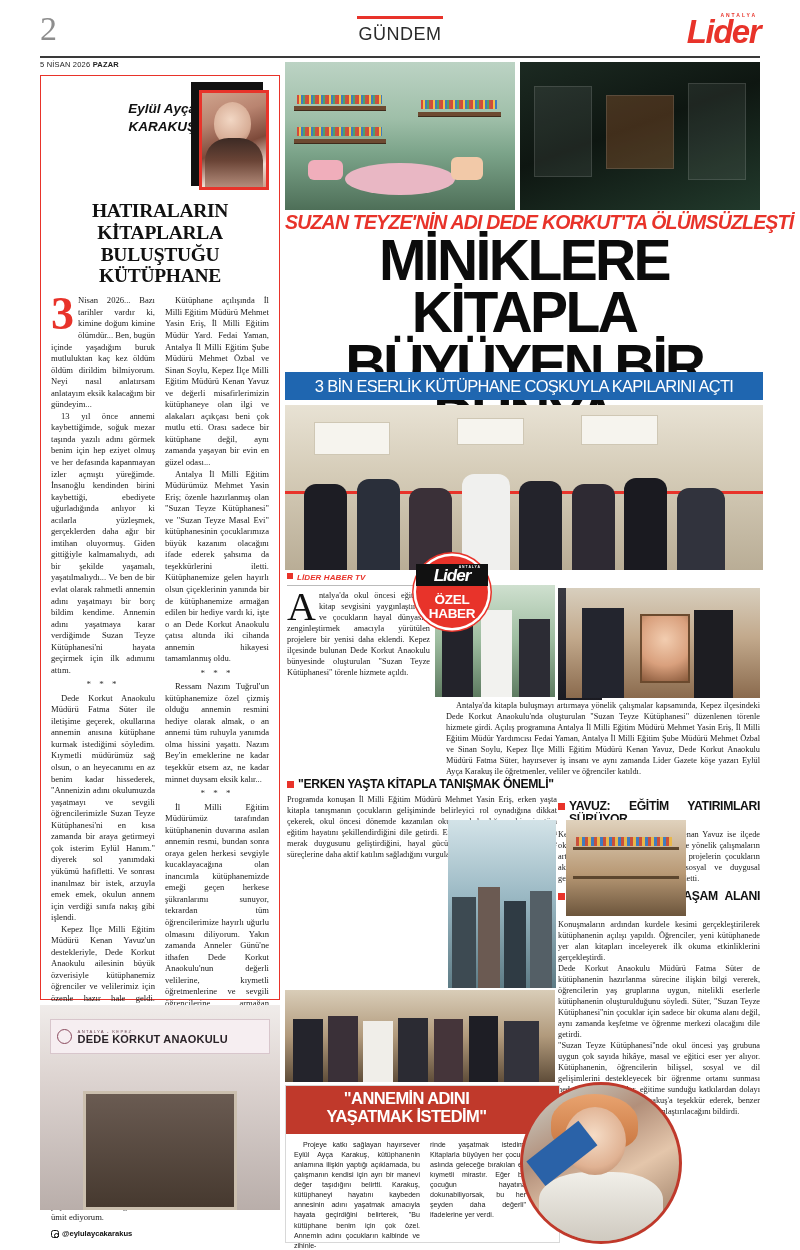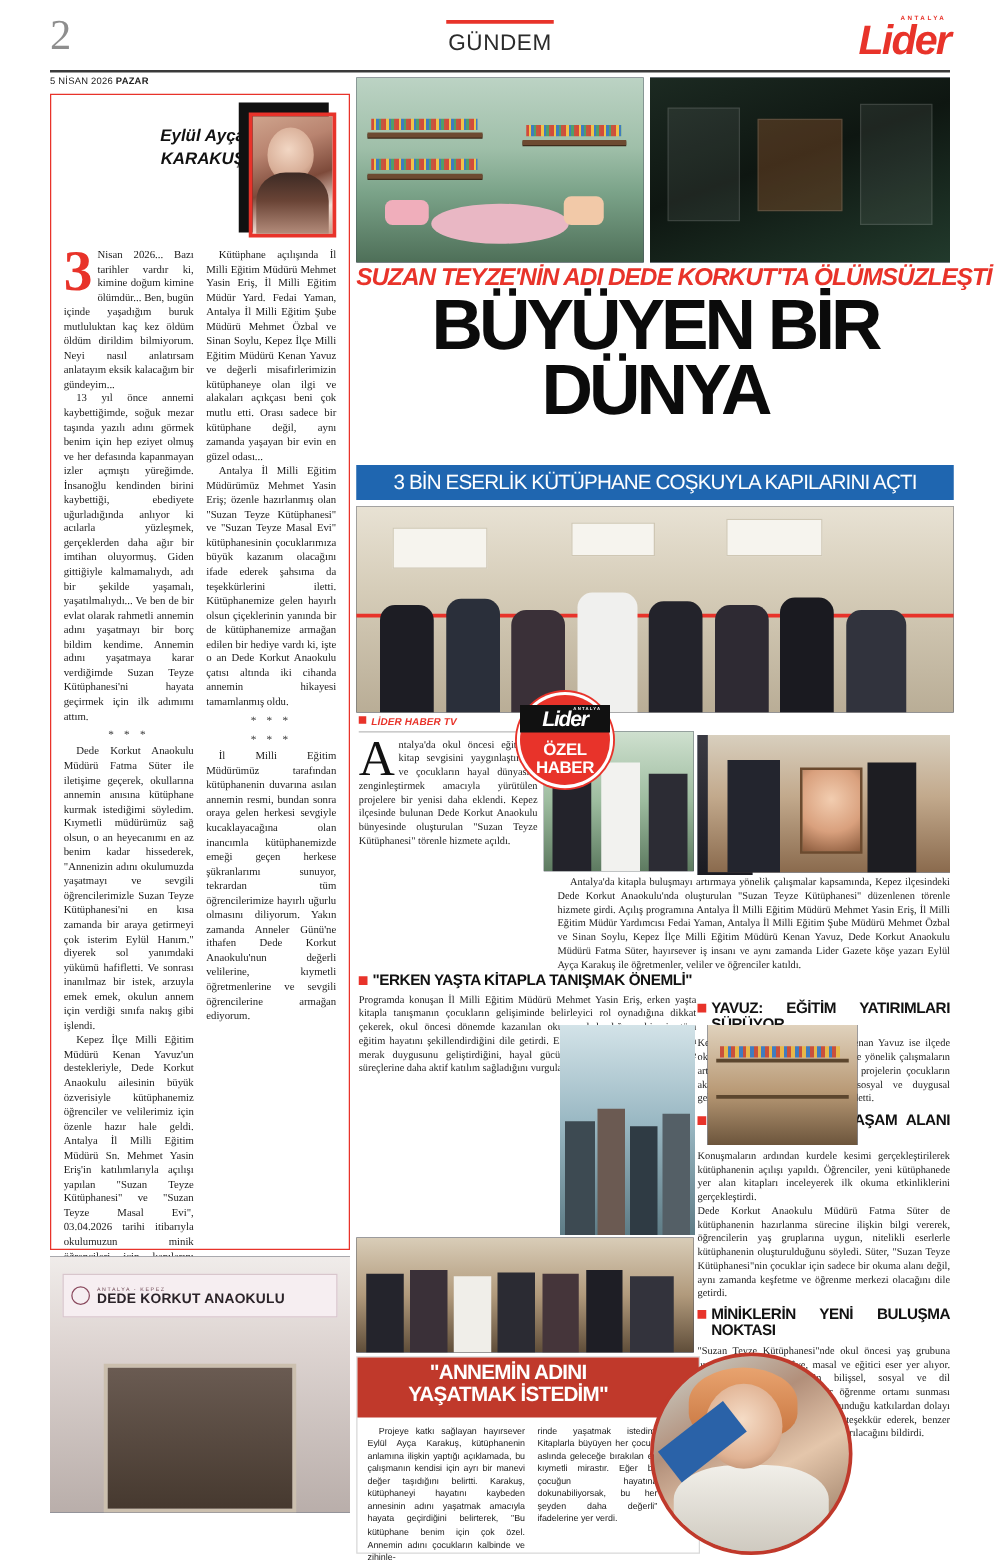--- a/index.html
+++ b/index.html
@@ -148,21 +148,21 @@
     display: inline-block; width: 8px; height: 8px;
     border: 1.2px solid #111; border-radius: 2.5px; position: relative;
   }
   .insta-ico::after {
     content: ""; position: absolute; left: 1.7px; top: 1.7px;
     width: 3px; height: 3px; border: 1.1px solid #111; border-radius: 50%;
   }
 
   
   .photo {
-    position: absolute; overflow: hidden; background: #0f172a;
+    position: absolute; overflow: hidden; background: #fca5a5;
   }
   .ph-top1 { left: 285px; top: 62px; width: 230px; height: 148px; }
   .ph-top2 { left: 520px; top: 62px; width: 240px; height: 148px; }
 
   .lib-scene {
     position: absolute; inset: 0;
     background: linear-gradient(180deg,#bcd3c4 0%, #9fbfa9 38%, #7ba389 62%, #4e6f58 100%);
   }
   .lib-scene .shelf {
     position: absolute; background: #6d4a31;
@@ -503,20 +503,21 @@
     <div class="byline-band">
       <div class="byline-name">
         <span>Eylül Ayça</span><br>
         <span>KARAKUŞ</span>
       </div>
       <div class="byline-photo">
         <div class="frame"></div>
       </div>
     </div>
 
+    <div class="op-headline">HATIRALARIN KİTAPLARLA BULUŞTUĞU KÜTÜPHANE</div>
 
     <div class="op-cols">
       <div class="op-col">
         <div class="dropcap-para">
           <span class="dropcap">3</span>
           <p class="noind">Nisan 2026... Bazı tarihler vardır ki, kimine doğum kimine ölümdür... Ben, bugün içinde yaşadığım buruk mutluluktan kaç kez öldüm öldüm dirildim bilmiyorum. Neyi nasıl anlatırsam anlatayım eksik kalacağım bir gündeyim...</p>
         </div>
         <p>13 yıl önce annemi kaybettiğimde, soğuk mezar taşında yazılı adını görmek benim için hep eziyet olmuş ve her defasında kapanmayan izler açmıştı yüreğimde. İnsanoğlu kendinden birini kaybettiği, ebediyete uğurladığında anlıyor ki acılarla yüzleşmek, gerçeklerden daha ağır bir imtihan oluyormuş. Giden gittiğiyle kalmamalıydı, adı bir şekilde yaşamalı, yaşatılmalıydı... Ve ben de bir evlat olarak rahmetli annemin adını yaşatmayı bir borç bildim kendime. Annemin adını yaşatmaya karar verdiğimde Suzan Teyze Kütüphanesi'ni hayata geçirmek için ilk adımımı attım.</p>
         <div class="sep-dots">* * *</div>
         <p>Dede Korkut Anaokulu Müdürü Fatma Süter ile iletişime geçerek, okullarına annemin anısına kütüphane kurmak istediğimi söyledim. Kıymetli müdürümüz sağ olsun, o an heyecanımı en az benim kadar hissederek, "Annenizin adını okulumuzda yaşatmayı ve sevgili öğrencilerimizle Suzan Teyze Kütüphanesi'ni en kısa zamanda bir araya getirmeyi çok isterim Eylül Hanım." diyerek sol yanımdaki yükümü hafifletti. Ve sonrası inanılmaz bir istek, arzuyla emek emek, okulun annem için verdiği sınıfa nakış gibi işlendi.</p>
@@ -524,28 +525,30 @@
         <p>Ailemin, Lider Medya'nın büyük desteğiyle açılışını yaptığımız kütüphanemizin tüm öğrencilerimize hayırlı olması dileğiyle, rahmetli annemin adının Dede Korkut Anaokulu'nda ömür boyu yaşamasını canı gönülden ümit ediyorum.</p>
         <div class="insta-line">
           <span class="insta-ico"></span>
           <span>@eylulaycakarakus</span>
         </div>
       </div>
       <div class="op-col">
         <p>Kütüphane açılışında İl Milli Eğitim Müdürü Mehmet Yasin Eriş, İl Milli Eğitim Müdür Yard. Fedai Yaman, Antalya İl Milli Eğitim Şube Müdürü Mehmet Özbal ve Sinan Soylu, Kepez İlçe Milli Eğitim Müdürü Kenan Yavuz ve değerli misafirlerimizin kütüphaneye olan ilgi ve alakaları açıkçası beni çok mutlu etti. Orası sadece bir kütüphane değil, aynı zamanda yaşayan bir evin en güzel odası...</p>
         <p>Antalya İl Milli Eğitim Müdürümüz Mehmet Yasin Eriş; özenle hazırlanmış olan "Suzan Teyze Kütüphanesi" ve "Suzan Teyze Masal Evi" kütüphanesinin çocuklarımıza büyük kazanım olacağını ifade ederek şahsıma da teşekkürlerini iletti. Kütüphanemize gelen hayırlı olsun çiçeklerinin yanında bir de kütüphanemize armağan edilen bir hediye vardı ki, işte o an Dede Korkut Anaokulu çatısı altında iki cihanda annemin hikayesi tamamlanmış oldu.</p>
         <div class="sep-dots">* * *</div>
+        <p>Ressam Nazım Tuğrul'un kütüphanemize özel çizmiş olduğu annemin resmini hediye olarak almak, o an annemi tüm ruhuyla yanımda olma hissini yaşattı. Nazım Bey'in emeklerine ne kadar teşekkür etsem az, ne kadar minnet duysam eksik kalır...</p>
         <div class="sep-dots">* * *</div>
         <p>İl Milli Eğitim Müdürümüz tarafından kütüphanenin duvarına asılan annemin resmi, bundan sonra oraya gelen herkesi sevgiyle kucaklayacağına olan inancımla kütüphanemizde emeği geçen herkese şükranlarımı sunuyor, tekrardan tüm öğrencilerimize hayırlı uğurlu olmasını diliyorum. Yakın zamanda Anneler Günü'ne ithafen Dede Korkut Anaokulu'nun değerli velilerine, kıymetli öğretmenlerine ve sevgili öğrencilerine armağan ediyorum.</p>
       </div>
     </div>
   </div>
 
   <div class="kicker">SUZAN TEYZE'NİN ADI DEDE KORKUT'TA ÖLÜMSÜZLEŞTİ</div>
   <div class="headline">
+    <span>MİNİKLERE KİTAPLA</span>
     <span class="l2">BÜYÜYEN BİR DÜNYA</span>
   </div>
   <div class="subbar">
     <span>3 BİN ESERLİK KÜTÜPHANE COŞKUYLA KAPILARINI AÇTI</span>
   </div>
 
   <div class="photo ph-cer">
     <div class="cer-scene">
       <div class="wallsign" style="left:6%;top:10%;width:16%;height:20%;"></div>
       <div class="wallsign" style="left:36%;top:8%;width:14%;height:16%;"></div>
@@ -617,24 +620,20 @@
       <span class="sq"></span>
       <span class="tx">YAVUZ: EĞİTİM YATIRIMLARI SÜRÜYOR</span>
     </div>
     <p>Kepez İlçe Milli Eğitim Müdürü Kenan Yavuz ise ilçede okul öncesi eğitimin güçlendirilmesine yönelik çalışmaların artarak sürdüğünü vurguladı. Bu tür projelerin çocukların akademik gelişiminin yanı sıra sosyal ve duygusal gelişimlerine de katkı sunduğunu kaydetti.</p>
     <div class="subhead">
       <span class="sq"></span>
       <span class="tx">KÜTÜPHANE BİR YAŞAM ALANI OLACAK</span>
     </div>
     <p>Konuşmaların ardından kurdele kesimi gerçekleştirilerek kütüphanenin açılışı yapıldı. Öğrenciler, yeni kütüphanede yer alan kitapları inceleyerek ilk okuma etkinliklerini gerçekleştirdi.</p>
     <p>Dede Korkut Anaokulu Müdürü Fatma Süter de kütüphanenin hazırlanma sürecine ilişkin bilgi vererek, öğrencilerin yaş gruplarına uygun, nitelikli eserlerle kütüphanenin oluşturulduğunu söyledi. Süter, "Suzan Teyze Kütüphanesi"nin çocuklar için sadece bir okuma alanı değil, aynı zamanda keşfetme ve öğrenme merkezi olacağını dile getirdi.</p>
-    <div class="subhead">
-      <span class="sq"></span>
-      <span class="tx">MİNİKLERİN YENİ BULUŞMA NOKTASI</span>
-    </div>
     <p>"Suzan Teyze Kütüphanesi"nde okul öncesi yaş grubuna uygun çok sayıda hikâye, masal ve eğitici eser yer alıyor. Kütüphanenin, öğrencilerin bilişsel, sosyal ve dil gelişimlerini destekleyecek bir öğrenme ortamı sunması hedefleniyor. Yetkililer, eğitime sunduğu katkılardan dolayı hayırsever Eylül Ayça Karakuş'a teşekkür ederek, benzer projelerin kent genelinde yaygınlaştırılacağını bildirdi.</p>
   </div>
 
   <div class="photo ph-kids">
     <div class="kids-scene">
       <div style="position:absolute;left:4%;bottom:0;width:22%;height:54%;background:#3d4a52;"></div>
       <div style="position:absolute;left:28%;bottom:0;width:20%;height:60%;background:#6b5a52;"></div>
       <div style="position:absolute;left:52%;bottom:0;width:20%;height:52%;background:#2f3b44;"></div>
       <div style="position:absolute;left:76%;bottom:0;width:20%;height:58%;background:#545f66;"></div>
     </div>

